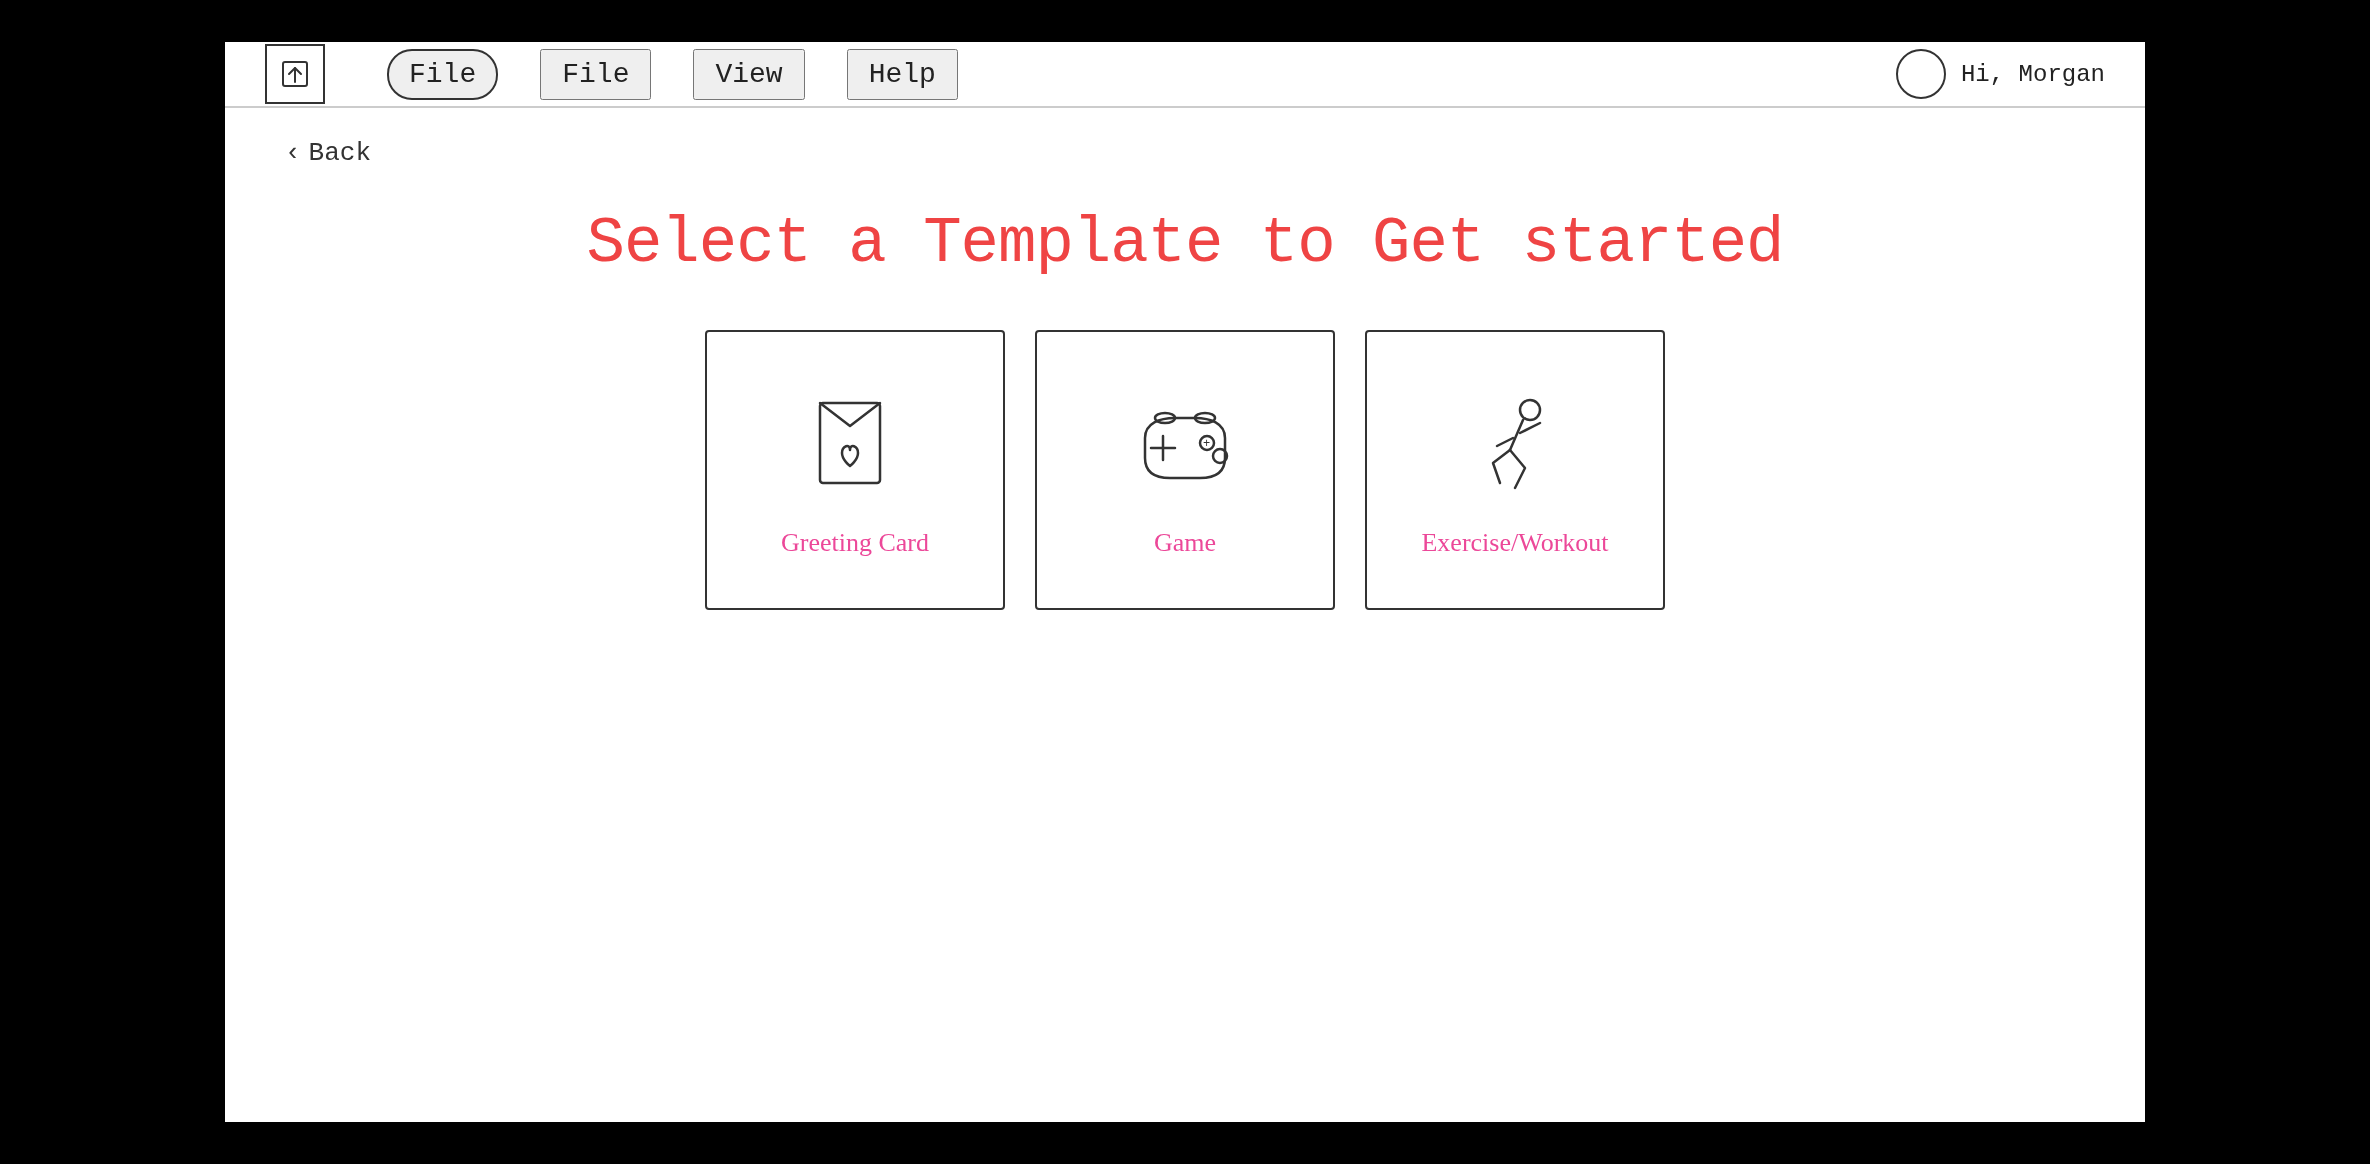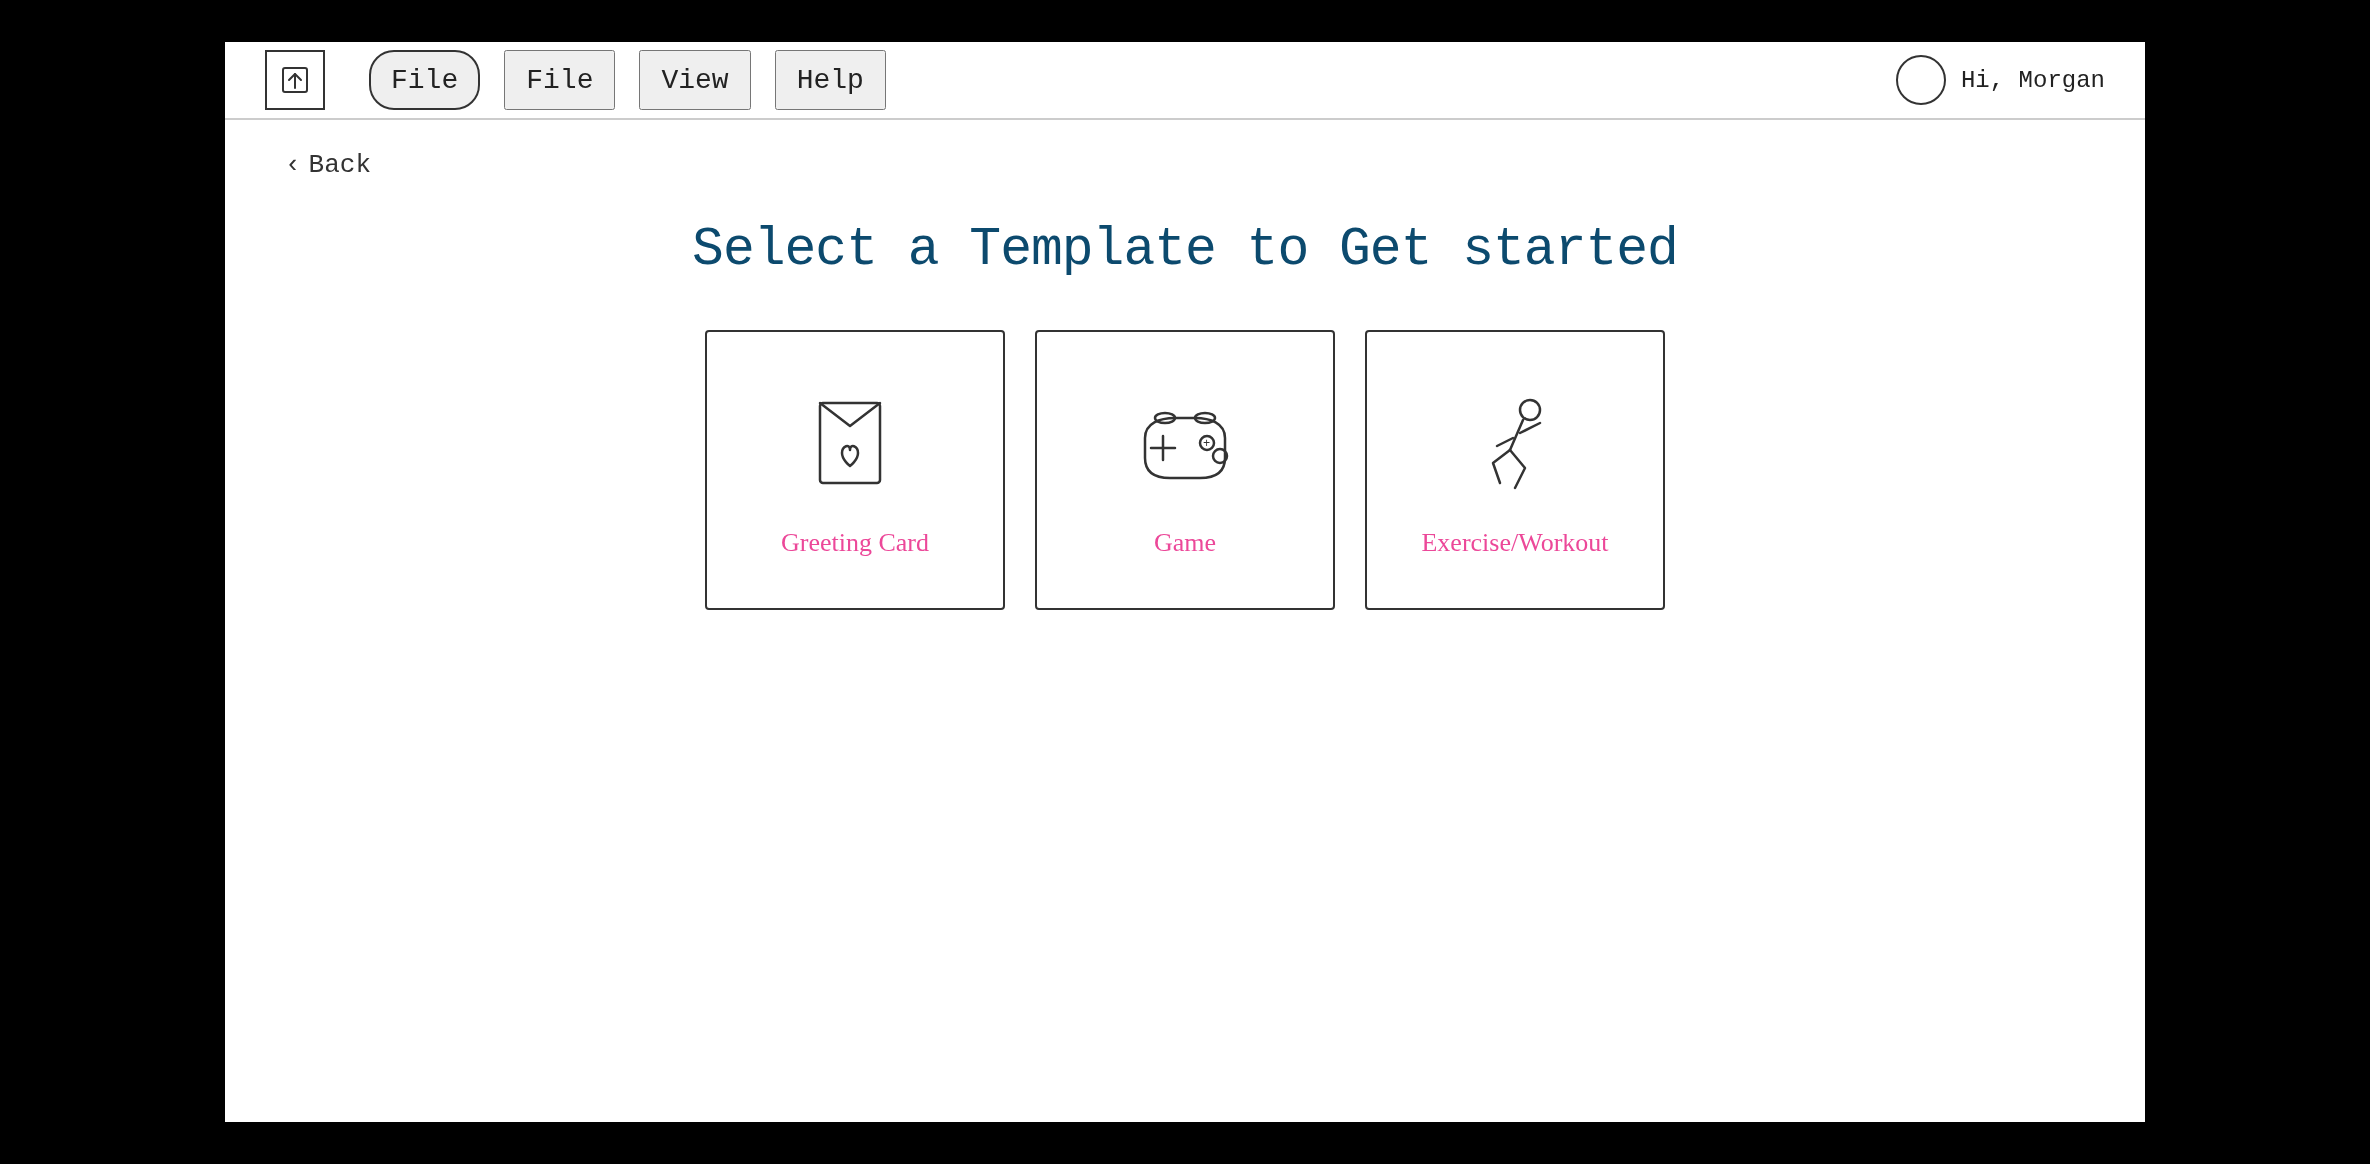--- a/index.html
+++ b/index.html
@@ -22,23 +22,24 @@
       width: 1920px;
       height: 1080px;
       background: #fff;
       position: relative;
       overflow: hidden;
     }
 
     
     .menu-bar {
       display: flex;
-      padding: 8px 40px;
+      align-items: center;
+      padding: 2px 40px;
       border-bottom: 2px solid #ccc;
-      gap: 24px;
+      gap: 42px;
     }
 
     .logo {
       width: 60px;
       height: 60px;
       border: 2.5px solid #333;
       display: flex;
       align-items: center;
       justify-content: center;
       margin-right: 20px;
@@ -97,24 +98,24 @@
       font-family: 'Courier New', monospace;
       color: #333;
       cursor: pointer;
       background: none;
       border: none;
     }
 
     
     .page-title {
       text-align: center;
-      font-size: 53px;
+      font-size: 64px;
       font-family: 'Courier New', monospace;
       font-weight: normal;
-      color: #0c4a6e;
+      color: #ef4444;
       margin: 30px 0 50px 0;
       letter-spacing: -1px;
     }
 
     
     .template-grid {
       display: grid;
       grid-template-columns: repeat(3, 300px);
       grid-template-rows: repeat(2, 280px);
       gap: 30px;

